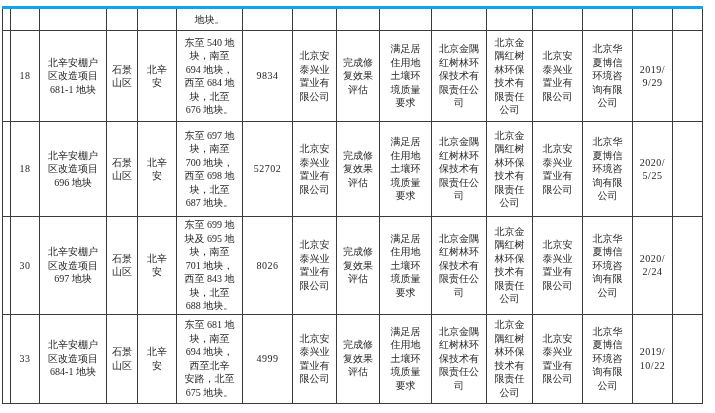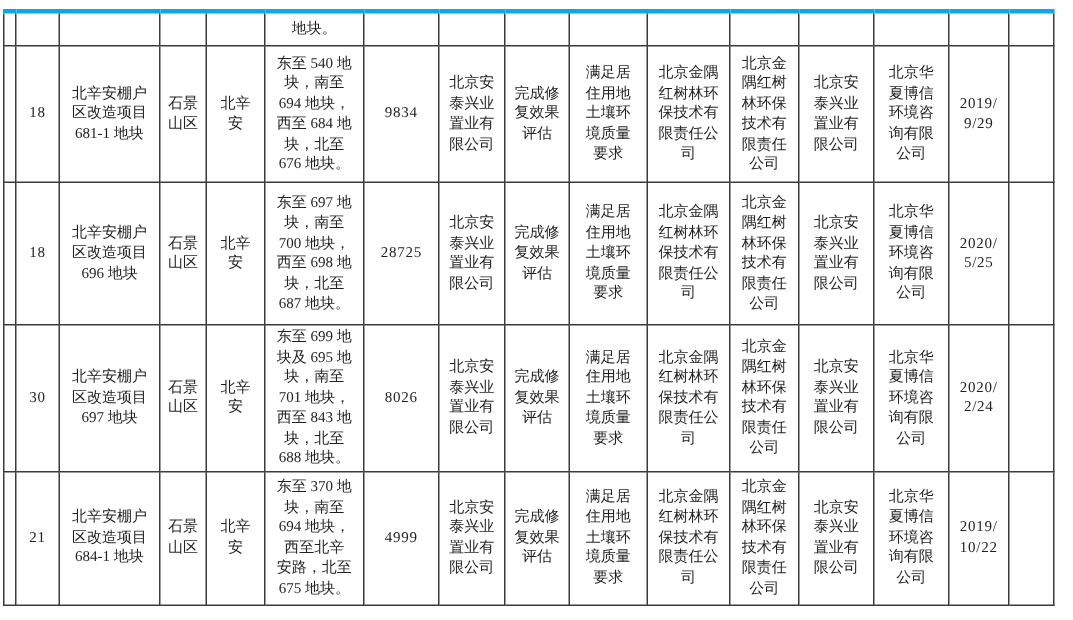--- a/index.html
+++ b/index.html
@@ -143,21 +143,21 @@
         <td>石景
 山区</td>
         <td>北辛
 安</td>
         <td class="c-bounds">东至 697 地
 块，南至
 700 地块，
 西至 698 地
 块，北至
 687 地块。</td>
-        <td class="c-num">28725</td>
+        <td class="c-num">52702</td>
         <td>北京安
 泰兴业
 置业有
 限公司</td>
         <td>完成修
 复效果
 评估</td>
         <td>满足居
 住用地
 土壤环
@@ -238,29 +238,29 @@
 环境咨
 询有限
 公司</td>
         <td class="c-num">2020/
 2/24</td>
         <td></td>
       </tr>
 
       <tr class="r21">
         <td></td>
-        <td class="c-num">21</td>
+        <td class="c-num">33</td>
         <td>北辛安棚户
 区改造项目
 684-1 地块</td>
         <td>石景
 山区</td>
         <td>北辛
 安</td>
-        <td class="c-bounds">东至 370 地
+        <td class="c-bounds">东至 681 地
 块，南至
 694 地块，
 西至北辛
 安路，北至
 675 地块。</td>
         <td class="c-num">4999</td>
         <td>北京安
 泰兴业
 置业有
 限公司</td>

